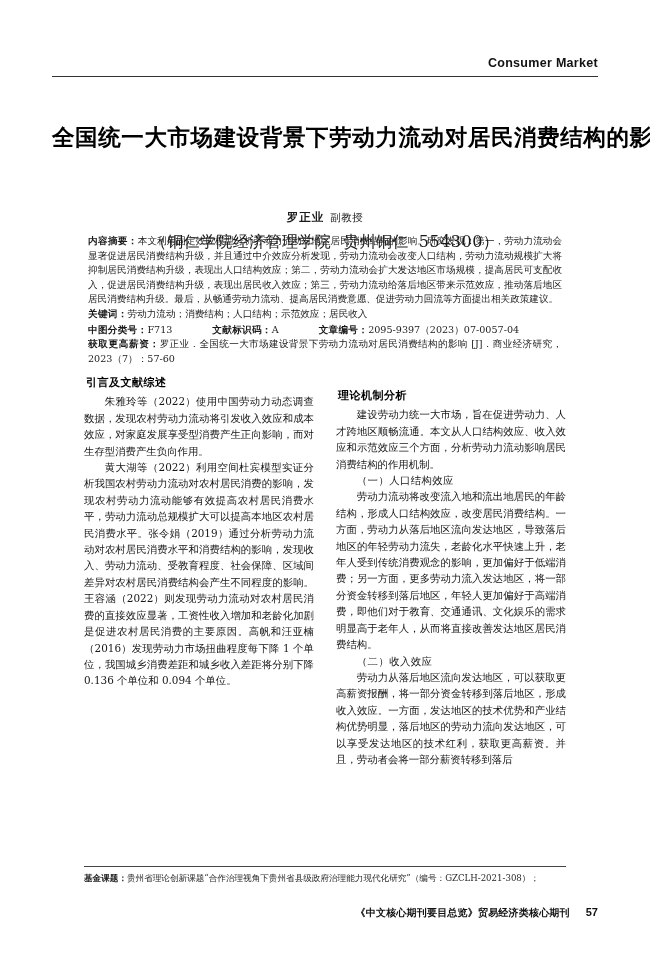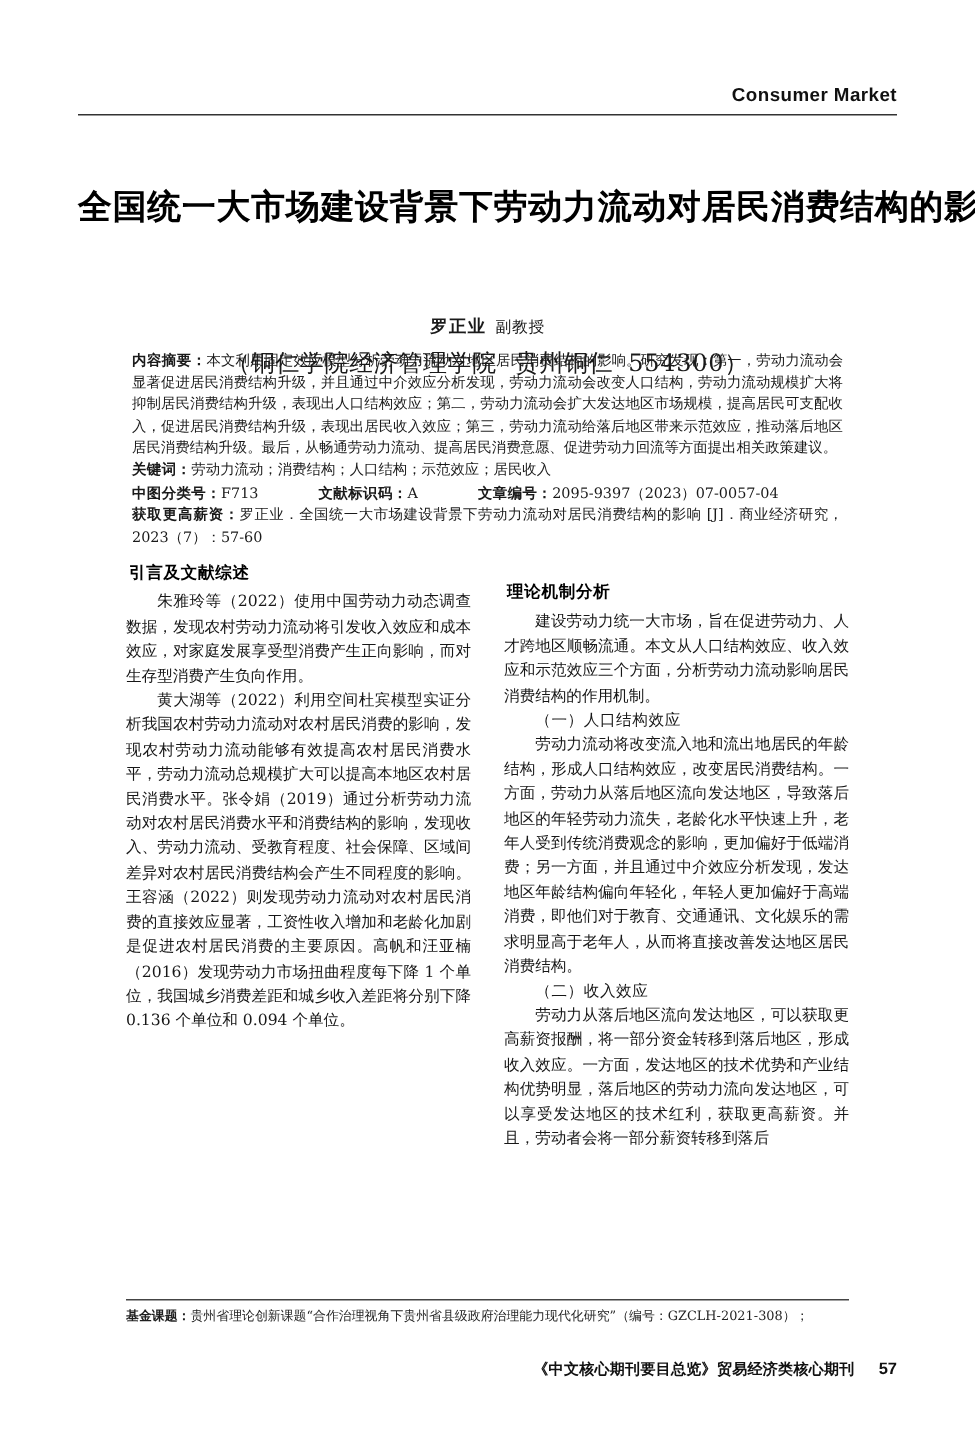--- a/index.html
+++ b/index.html
@@ -240,21 +240,21 @@
     <div class="col">
       <div class="h2">引言及文献综述</div>
       <p>朱雅玲等（2022）使用中国劳动力动态调查数据，发现农村劳动力流动将引发收入效应和成本效应，对家庭发展享受型消费产生正向影响，而对生存型消费产生负向作用。</p>
       <p>黄大湖等（2022）利用空间杜宾模型实证分析我国农村劳动力流动对农村居民消费的影响，发现农村劳动力流动能够有效提高农村居民消费水平，劳动力流动总规模扩大可以提高本地区农村居民消费水平。张令娟（2019）通过分析劳动力流动对农村居民消费水平和消费结构的影响，发现收入、劳动力流动、受教育程度、社会保障、区域间差异对农村居民消费结构会产生不同程度的影响。王容涵（2022）则发现劳动力流动对农村居民消费的直接效应显著，工资性收入增加和老龄化加剧是促进农村居民消费的主要原因。高帆和汪亚楠（2016）发现劳动力市场扭曲程度每下降 1 个单位，我国城乡消费差距和城乡收入差距将分别下降 0.136 个单位和 0.094 个单位。</p>
     </div>
 
     <div class="col">
       <div class="h2 spaced">理论机制分析</div>
       <p>建设劳动力统一大市场，旨在促进劳动力、人才跨地区顺畅流通。本文从人口结构效应、收入效应和示范效应三个方面，分析劳动力流动影响居民消费结构的作用机制。</p>
       <p class="h3">（一）人口结构效应</p>
-      <p>劳动力流动将改变流入地和流出地居民的年龄结构，形成人口结构效应，改变居民消费结构。一方面，劳动力从落后地区流向发达地区，导致落后地区的年轻劳动力流失，老龄化水平快速上升，老年人受到传统消费观念的影响，更加偏好于低端消费；另一方面，并且通过中介效应分析发现，发达地区年龄结构偏向年轻化，年轻人更加偏好于高端消费，即他们对于教育、交通通讯、文化娱乐的需求明显高于老年人，从而将直接改善发达地区居民消费结构。</p>
+      <p>劳动力流动将改变流入地和流出地居民的年龄结构，形成人口结构效应，改变居民消费结构。一方面，劳动力从落后地区流向发达地区，导致落后地区的年轻劳动力流失，老龄化水平快速上升，老年人受到传统消费观念的影响，更加偏好于低端消费；另一方面，更多劳动力流入发达地区，将一部分资金转移到落后地区，年轻人更加偏好于高端消费，即他们对于教育、交通通讯、文化娱乐的需求明显高于老年人，从而将直接改善发达地区居民消费结构。</p>
       <p class="h3">（二）收入效应</p>
       <p>劳动力从落后地区流向发达地区，可以获取更高薪资报酬，将一部分资金转移到落后地区，形成收入效应。一方面，发达地区的技术优势和产业结构优势明显，落后地区的劳动力流向发达地区，可以享受发达地区的技术红利，获取更高薪资。并且，劳动者会将一部分薪资转移到落后</p>
     </div>
 
   </div>
 
   <div class="footnote-rule"></div>
   <div class="footnote">
     <div><span class="lbl">基金课题：</span><span>贵州省理论创新课题“合作治理视角下贵州省县级政府治理能力现代化研究”（编号：GZCLH-2021-308）；</span></div>
   </div>

